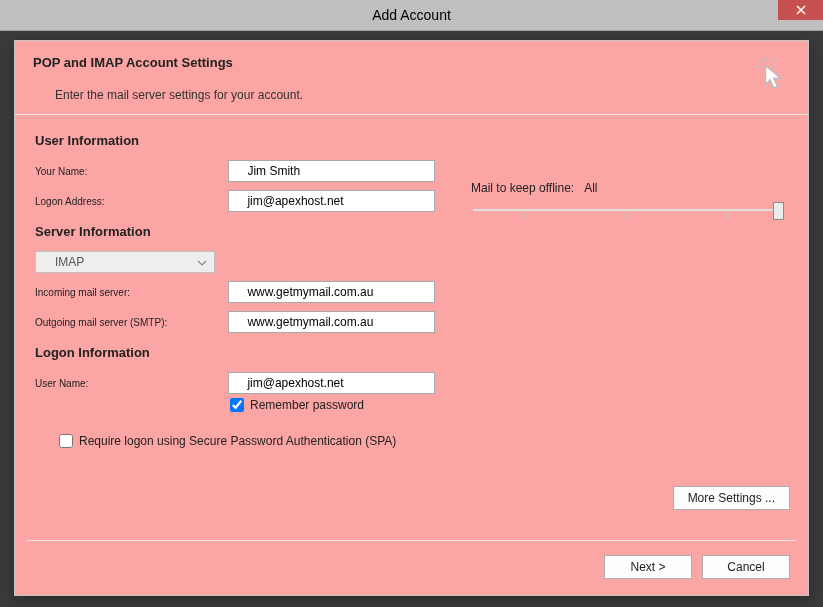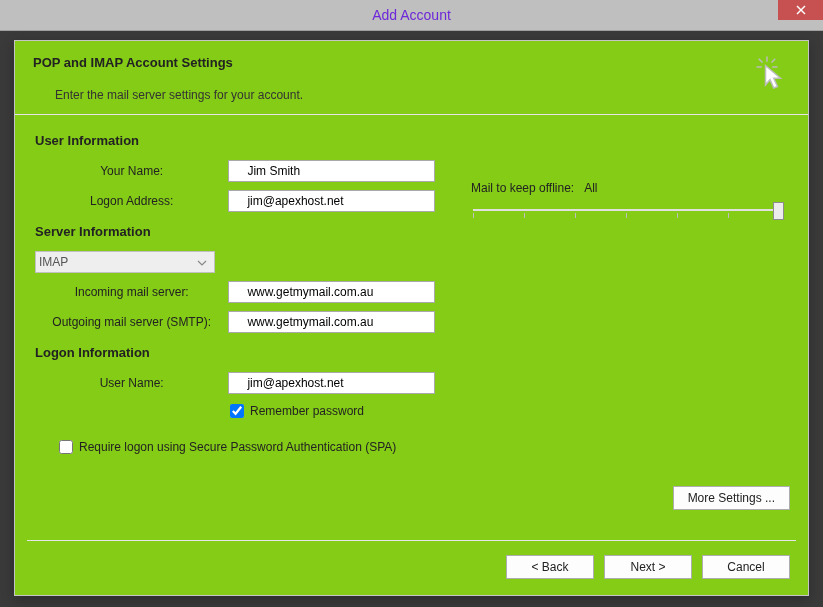--- a/index.html
+++ b/index.html
@@ -16,21 +16,21 @@
     height: 30px;
     background: #bfbfbf;
     display: flex;
     align-items: center;
     justify-content: center;
     position: relative;
     border-bottom: 1px solid #a0a0a0;
   }
   .titlebar-title {
     font-size: 14px;
-    color: #6d28d9;
+    color: #000000;
   }
   .close-btn {
     position: absolute;
     right: 0;
     top: 0;
     width: 45px;
     height: 20px;
     background: #c75050;
     color: #fff;
     display: flex;
@@ -41,21 +41,21 @@
   .close-btn svg {
     width: 10px;
     height: 10px;
   }
   .dialog {
     position: absolute;
     left: 14px;
     top: 40px;
     width: 795px;
     height: 556px;
-    background: #84cc16;
+    background: #fca5a5;
     border: 1px solid #c5c5c5;
     box-shadow: 0 4px 12px rgba(0,0,0,0.25);
     box-sizing: border-box;
     display: flex;
     flex-direction: column;
   }
   .header {
     padding: 14px 18px 12px 18px;
     border-bottom: 1px solid #e5e5e5;
     position: relative;
@@ -100,63 +100,61 @@
     margin-top: 8px;
   }
   .section-heading.first { margin-top: 0; }
   .form-row {
     display: flex;
     align-items: center;
     height: 30px;
   }
   .form-row label {
     width: 195px;
-    font-size: 12px;
-    color: #222;
-    text-align: center;
+    font-size: 10px;
+    color: #222;
   }
   .form-row input[type=text],
   .form-row input[type=password] {
     width: 170px;
     height: 20px;
     border: 1px solid #a9a9a9;
     padding: 0 18px;
     font-size: 12px;
     font-family: inherit;
     box-sizing: content-box;
   }
   .combo {
     width: 180px;
     height: 22px;
     border: 1px solid #c0c0c0;
     background: #eee;
     color: #555;
     display: flex;
     align-items: center;
     justify-content: space-between;
-    padding: 0 4px 0 3px;
+    padding: 0 4px 0 19px;
     font-size: 12px;
     box-sizing: border-box;
   }
   .combo .chev {
     width: 16px;
     text-align: center;
     color: #888;
   }
   .check-row {
     display: flex;
     align-items: center;
     gap: 6px;
     font-size: 12px;
     color: #222;
     margin-left: 24px;
   }
   .check-row.indent {
     margin-left: 195px;
-    margin-top: 6px;
   }
   input[type=checkbox] {
     width: 14px;
     height: 14px;
     margin: 0;
   }
   .spa-row {
     margin-top: 22px;
   }
   .right-label {
@@ -338,18 +336,17 @@
 
   </div>
 
   <div class="more-settings-row">
     <button class="btn wide">More Settings ...</button>
   </div>
 
   <div class="separator"></div>
 
   <div class="footer">
-    <button class="btn">&lt; Back</button>
     <button class="btn">Next &gt;</button>
     <button class="btn">Cancel</button>
   </div>
 
 </div>
 
 </body></html>

